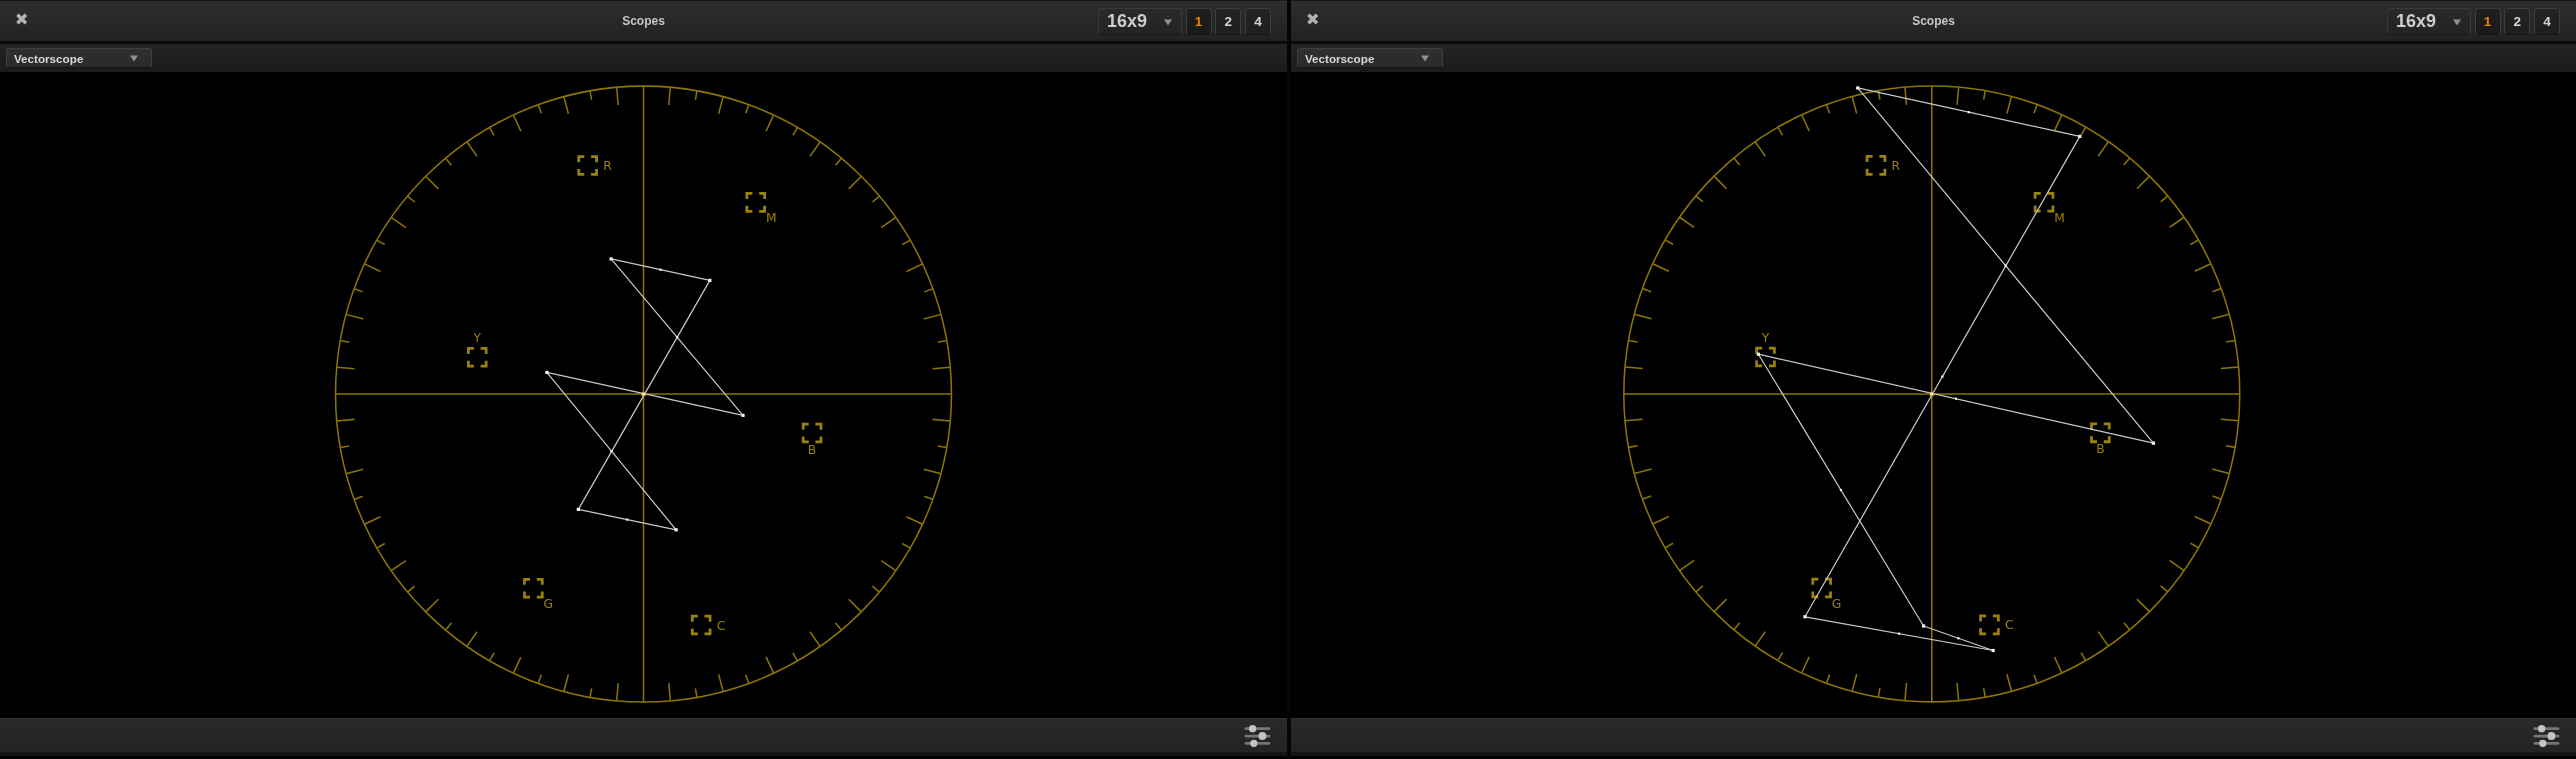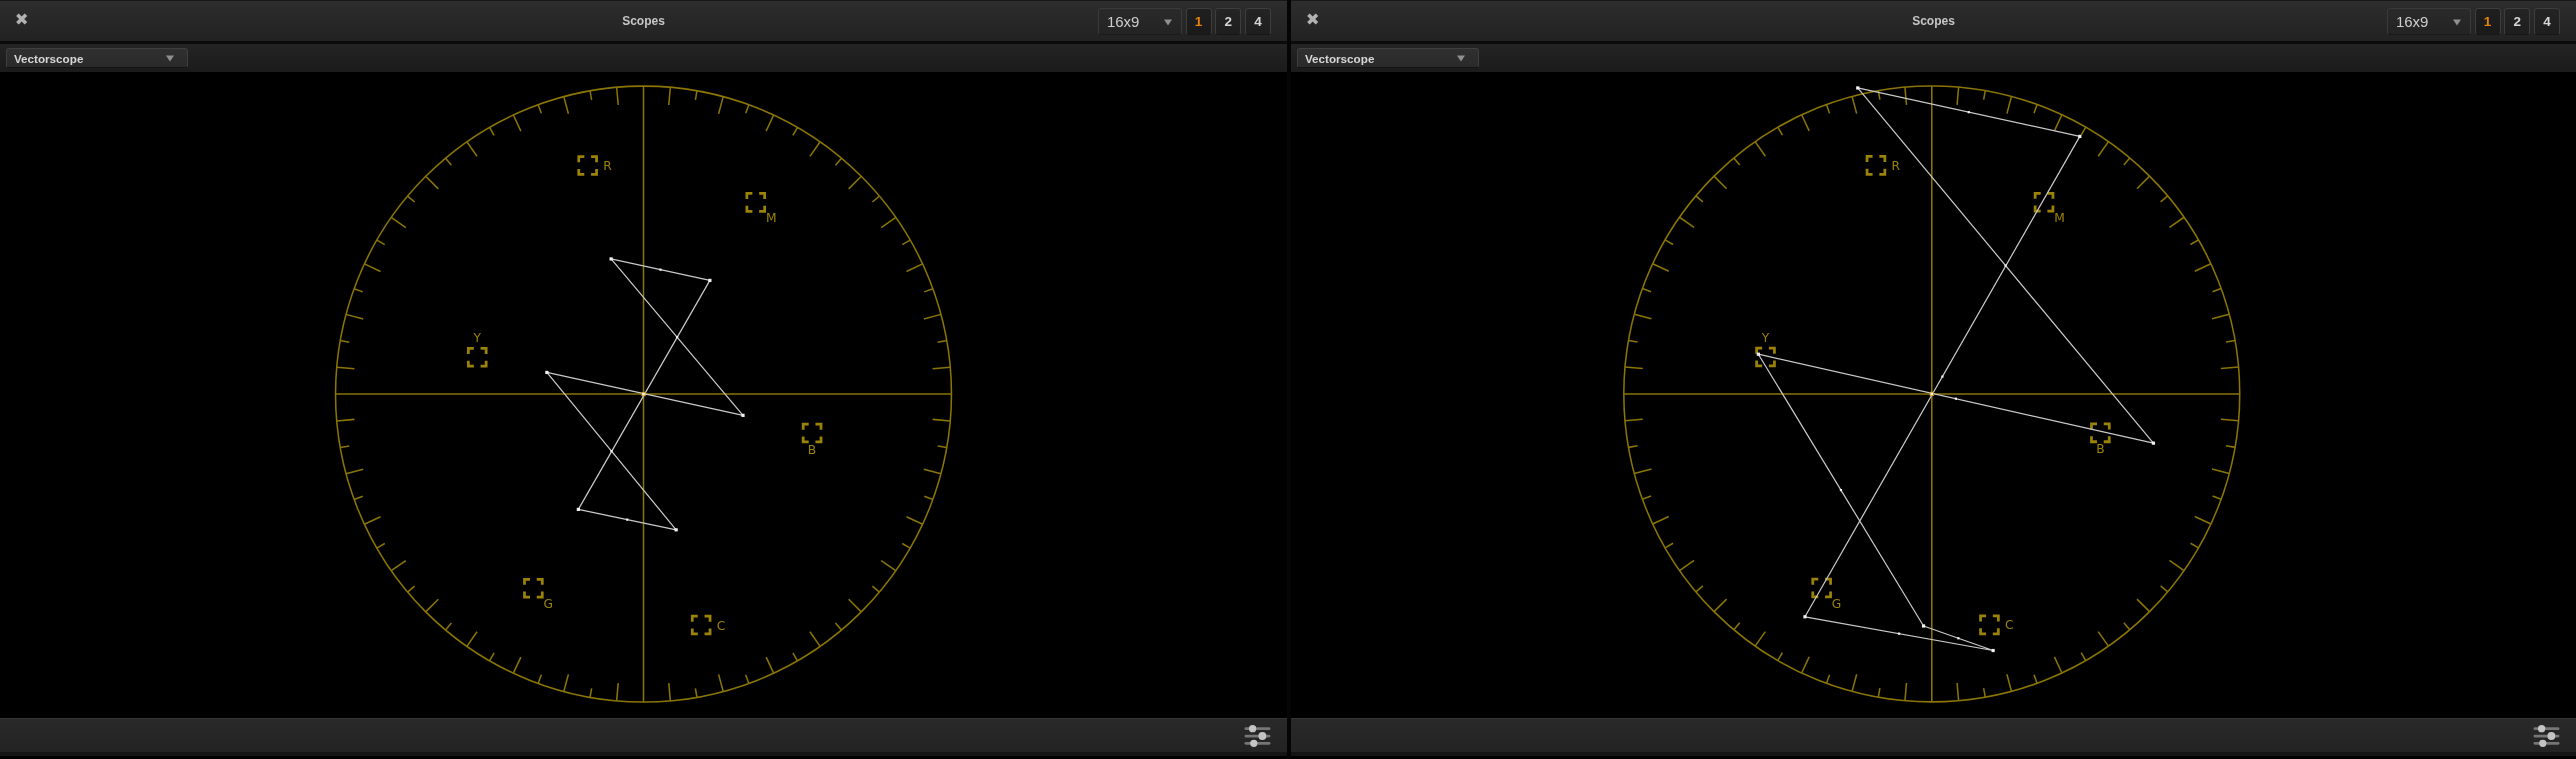--- a/index.html
+++ b/index.html
@@ -16,35 +16,35 @@
   .close-btn { position:absolute; left:14.7px; top:50%; transform:translateY(-54%);
     background:none; border:none; color:#b2b2b2; font-size:16.6px; line-height:1;
     font-family:"DejaVu Sans", sans-serif; cursor:pointer; }
   .panel-title { position:absolute; left:0; right:0; top:0; height:41px; line-height:41px;
     text-align:center; font-size:12px; font-weight:bold; color:#c6c6c6; }
   .header-controls { position:absolute; right:16px; top:7.4px; height:26.4px; display:flex; gap:3.7px; }
 
   .dd { position:relative; background:linear-gradient(#2a2a2a,#232323);
     border:0.6px solid #3a3a3a; border-bottom-color:#1a1a1a; border-radius:3.1px;
     display:flex; align-items:center; cursor:pointer; }
-  .dd .dd-label { color:#cdcdcd; font-size:15px; font-weight:normal; padding-left:8px; }
+  .dd .dd-label { color:#cdcdcd; font-size:18px; font-weight:bold; padding-left:8px; }
   .tri { width:0; height:0; border-left:4.9px solid transparent; border-right:4.9px solid transparent;
     border-top:6.1px solid #8f8f8f; position:absolute; right:8.6px; top:50%; transform:translateY(-42%); }
 
   .aspect-dd { width:84px; height:26.4px; }
 
   .layout-btn { width:26px; height:26.4px; background:linear-gradient(#242424,#1e1e1e);
     border:0.6px solid #3d3d3d; border-bottom-color:#171717; border-radius:3.1px;
     color:#d6d6d6; font-size:13.5px; font-weight:bold; cursor:pointer;
     font-family:"Liberation Sans", sans-serif; }
   .layout-btn[data-active="true"] { color:var(--accent,#e8830a); background:linear-gradient(#1f1f1f,#1a1a1a); }
 
   
   .typebar { position:relative; height:28px; background:linear-gradient(#242424,#1b1b1b); }
-  .type-dd { position:absolute; left:6.1px; top:4.3px; width:182px; height:20px;
+  .type-dd { position:absolute; left:6.1px; top:4.3px; width:146px; height:20px;
     background:linear-gradient(#303030,#2a2a2a); border:0.6px solid #3f3f3f; border-bottom-color:#141414; }
   .type-dd .dd-label { font-size:11.7px; font-weight:bold; color:#d6d6d6; padding-left:6.8px; }
   .type-dd .tri { right:13.5px; }
 
   
   .scope-area { position:relative; height:646px; background:#000; }
   .scope-area svg { position:absolute; left:0; top:0; }
 
   
   .bottombar { position:relative; height:34px; background:linear-gradient(#292929,#232323);

